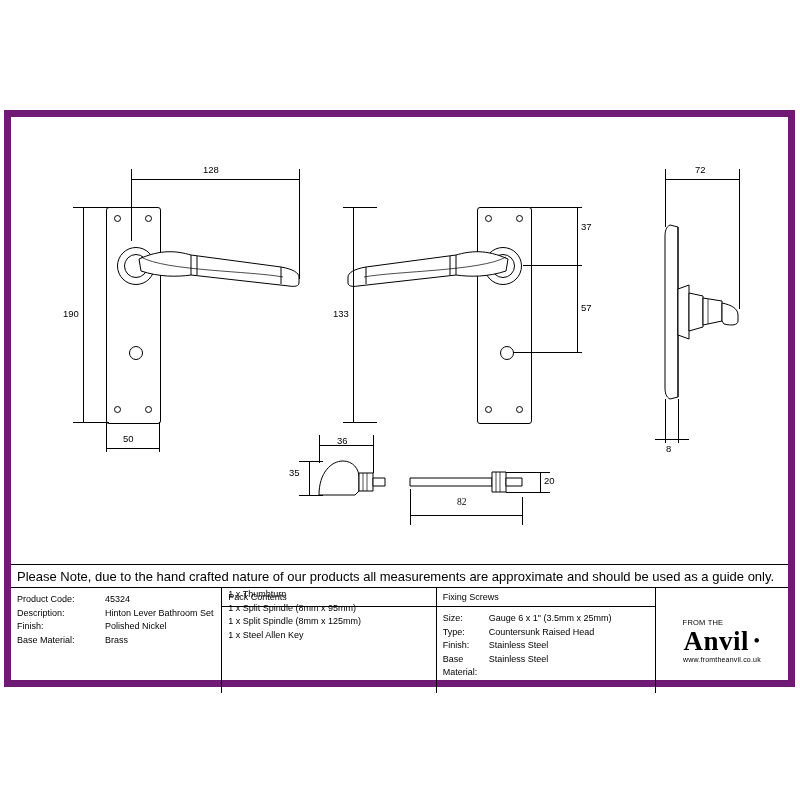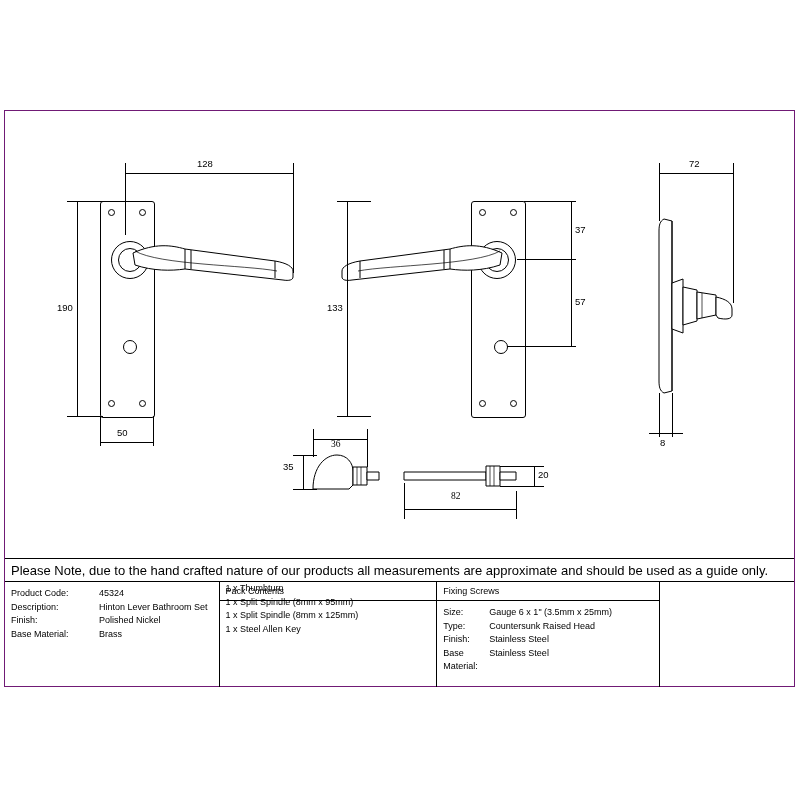--- a/index.html
+++ b/index.html
@@ -7,21 +7,21 @@
     width:800px;height:800px;background:#ffffff;
     font-family:"Liberation Sans", sans-serif;
     color:#000;
     -webkit-font-smoothing:antialiased;
   }
   .sheet{position:relative;width:800px;height:800px;}
 
   
   .frame{
     position:absolute;left:4px;top:110px;width:791px;height:577px;
-    border:1px solid #701a75;box-sizing:border-box;
+    border:7px solid #701a75;box-sizing:border-box;
   }
   .note-bar{
     position:absolute;left:0;top:447px;width:100%;height:24px;
     border-top:1px solid #000;border-bottom:1px solid #000;
     box-sizing:border-box;
     font-size:13px;line-height:24px;padding-left:6px;
   }
   .tables{
     position:absolute;left:0;top:471px;width:100%;height:105px;
     display:flex;
@@ -140,21 +140,21 @@
     <div class="dl hl" style="left:332px;top:90px;width:34px;"></div>
     <div class="dl hl" style="left:332px;top:305px;width:34px;"></div>
     <div class="dl vl" style="left:342px;top:90px;height:215px;"></div>
     <div class="dim-txt" style="left:322px;top:191px;">133</div>
 
     <div class="dl hl" style="left:519px;top:90px;width:52px;"></div>
     <div class="dl hl" style="left:512px;top:148px;width:59px;"></div>
     <div class="dl hl" style="left:502px;top:235px;width:69px;"></div>
     <div class="dl vl" style="left:566px;top:90px;height:58px;"></div>
     <div class="dl vl" style="left:566px;top:148px;height:87px;"></div>
-    <div class="dim-txt" style="left:570px;top:113px;">37</div>
+    <div class="dim-txt" style="left:570px;top:104px;">37</div>
     <div class="dim-txt" style="left:570px;top:185px;">57</div>
 
     <svg style="left:645px;top:80px;width:120px;height:240px;" viewBox="0 0 120 240">
 
       <path d="M14 28 C10 30 9 34 9 40 L9 190 C9 196 10 200 14 202 L22 200 L22 30 Z" fill="#ffffff" stroke="#000000" stroke-width="1"></path>
       <line x1="22" y1="30" x2="22" y2="200" stroke="#000000" stroke-width="1"></line>
 
       <path d="M22 92 L33 88 L33 142 L22 138 Z" fill="#ffffff" stroke="#000000" stroke-width="1"></path>
 
       <path d="M33 96 L47 99 L47 130 L33 134 Z" fill="#ffffff" stroke="#000000" stroke-width="1"></path>
@@ -178,21 +178,21 @@
       <path d="M8 48 C8 26 20 14 32 14 C42 14 48 22 48 30 L48 44 L44 48 Z" fill="#ffffff" stroke="#000000" stroke-width="1"></path>
       <path d="M48 26 L62 26 L62 44 L48 44 Z" fill="#ffffff" stroke="#000000" stroke-width="1"></path>
       <line x1="52" y1="26" x2="52" y2="44" stroke="#000000" stroke-width="0.7"></line>
       <line x1="56" y1="26" x2="56" y2="44" stroke="#000000" stroke-width="0.7"></line>
       <path d="M62 31 L74 31 L74 39 L62 39 Z" fill="#ffffff" stroke="#000000" stroke-width="1"></path>
     </svg>
 
     <div class="dl vl" style="left:308px;top:318px;height:28px;"></div>
     <div class="dl vl" style="left:362px;top:318px;height:38px;"></div>
     <div class="dl hl" style="left:308px;top:328px;width:54px;"></div>
-    <div class="dim-txt" style="left:326px;top:328px;font-family:Liberation Serif, serif;">36</div>
+    <div class="dim-txt" style="left:326px;top:318px;">36</div>
 
     <div class="dl hl" style="left:288px;top:344px;width:24px;"></div>
     <div class="dl hl" style="left:288px;top:378px;width:24px;"></div>
     <div class="dl vl" style="left:298px;top:344px;height:34px;"></div>
     <div class="dim-txt" style="left:278px;top:350px;">35</div>
 
     <svg style="left:395px;top:345px;width:130px;height:40px;" viewBox="0 0 130 40">
       <path d="M4 16 L86 16 L86 24 L4 24 Z" fill="#ffffff" stroke="#000000" stroke-width="1"></path>
       <path d="M86 10 L100 10 L100 30 L86 30 Z" fill="#ffffff" stroke="#000000" stroke-width="1"></path>
       <line x1="90" y1="10" x2="90" y2="30" stroke="#000000" stroke-width="0.7"></line>
@@ -260,16 +260,23 @@
             <span class="k">Finish:</span>
             <span class="v">Stainless Steel</span>
           </div>
           <div class="kv kv3">
             <span class="k">Base Material:</span>
             <span class="v">Stainless Steel</span>
           </div>
         </div>
       </div>
 
+      <div class="tbl tbl-4">
+        <div class="logo-wrap">
+          <div class="logo-small">FROM THE</div>
+          <div class="logo-main"><span>Anvil</span><span class="dot">&nbsp;•</span></div>
+          <div class="logo-url">www.fromtheanvil.co.uk</div>
+        </div>
+      </div>
 
     </div>
   </div>
 </div>
 
 </body></html>

